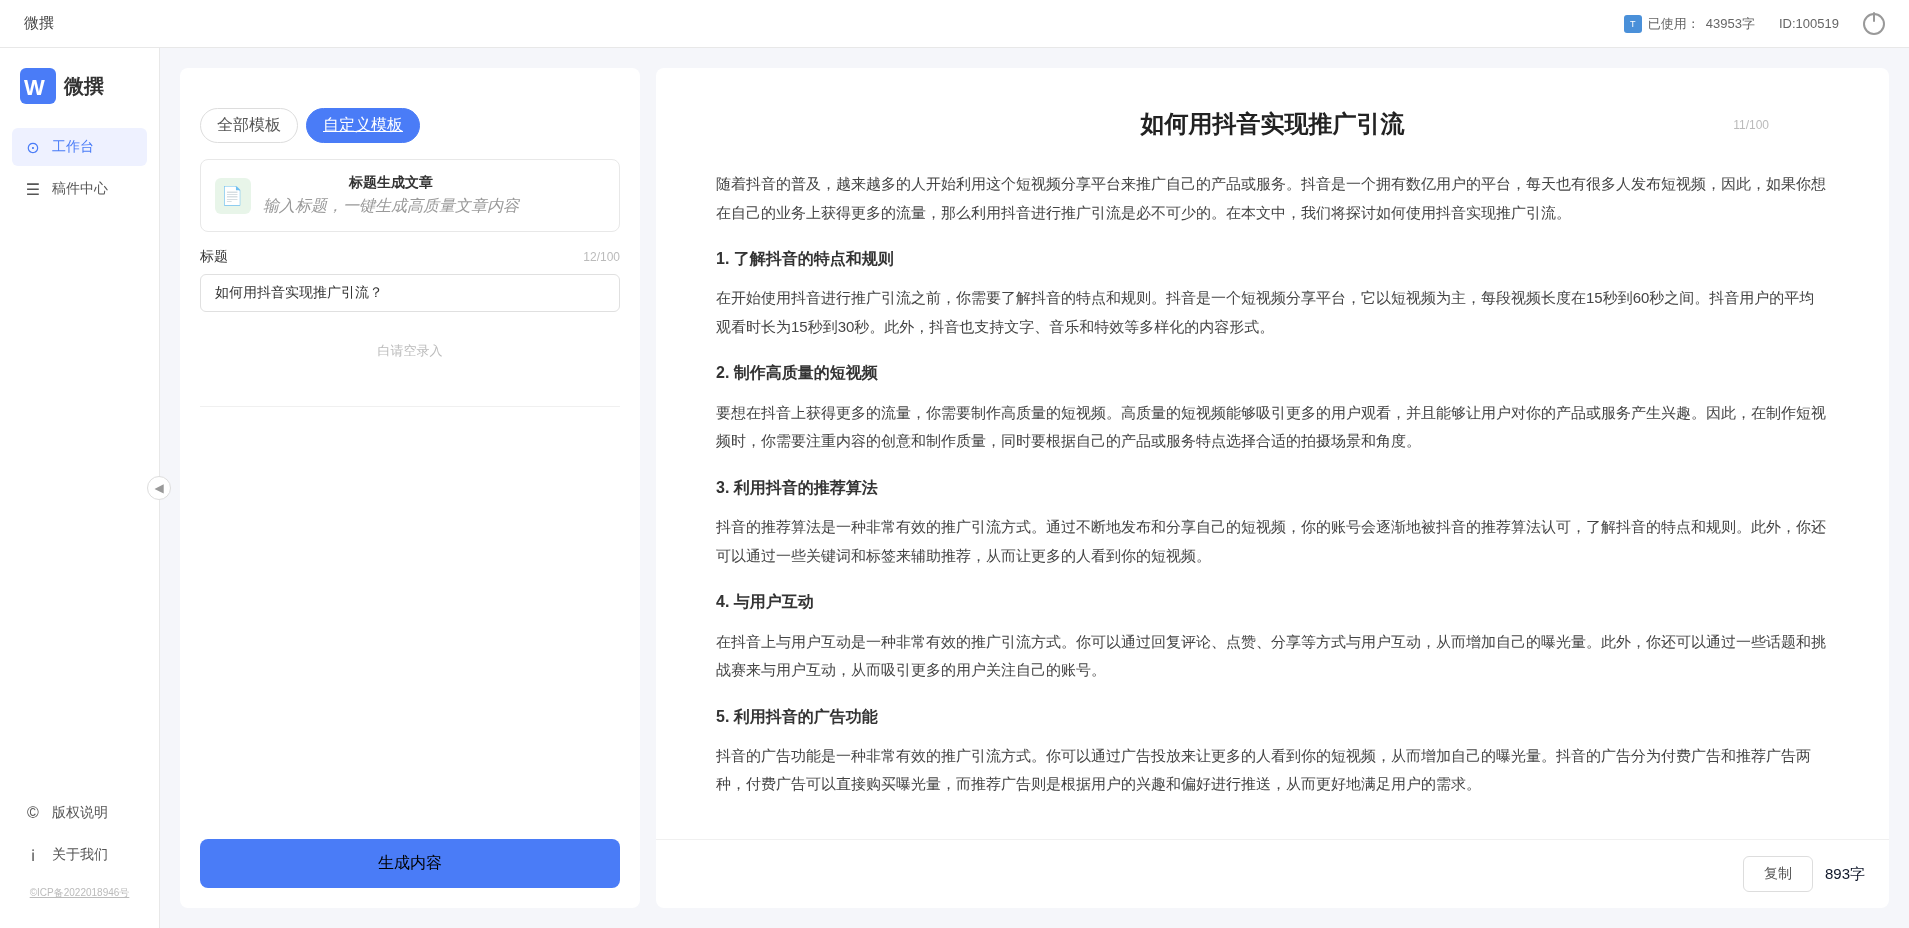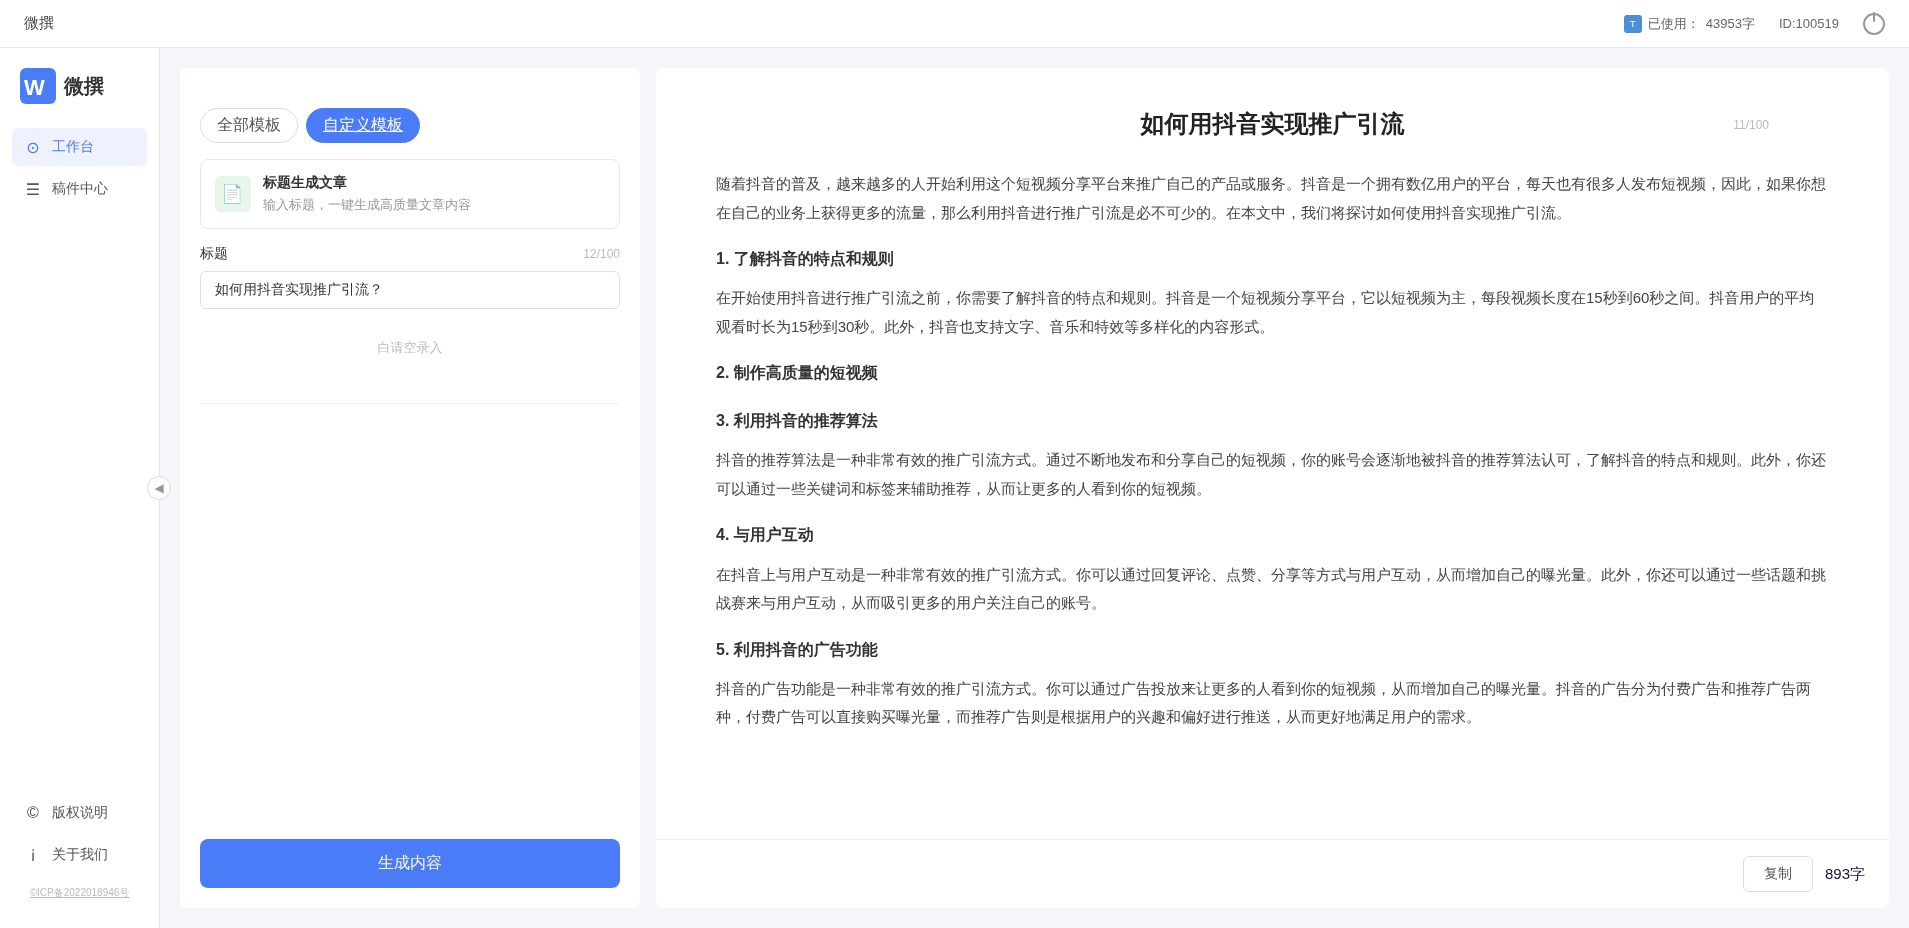--- a/index.html
+++ b/index.html
@@ -232,24 +232,26 @@
       justify-content: center;
       font-size: 18px;
       color: #43a047;
       flex-shrink: 0;
     }
     .template-info .template-title {
       font-size: 14px;
       font-weight: 600;
       color: #333;
       margin-bottom: 4px;
+      text-align: center;
     }
     .template-info .template-desc {
-      font-size: 13px;
+      font-size: 16px;
       color: #999;
+      font-style: italic;
     }
 
     
     .form-label-row {
       display: flex;
       justify-content: space-between;
       align-items: center;
       margin-bottom: 8px;
     }
     .form-label {
@@ -281,21 +283,21 @@
     .divider {
       border: none;
       border-top: 1px solid #f0f0f0;
       margin: 0;
     }
 
     .generate-btn {
       width: 100%;
       padding: 14px;
       background: #4a7cf7;
-      color: #fef9c3;
+      color: #000000;
       border: none;
       border-radius: 8px;
       font-size: 16px;
       cursor: pointer;
       font-weight: 500;
       margin-top: auto;
     }
 
     
     #right-panel {
@@ -463,20 +465,21 @@
           <span class="page-count">11/100</span>
           <h1 class="article-title">如何用抖音实现推广引流</h1>
 
           <div class="article-body">
             <p>随着抖音的普及，越来越多的人开始利用这个短视频分享平台来推广自己的产品或服务。抖音是一个拥有数亿用户的平台，每天也有很多人发布短视频，因此，如果你想在自己的业务上获得更多的流量，那么利用抖音进行推广引流是必不可少的。在本文中，我们将探讨如何使用抖音实现推广引流。</p>
 
             <p class="section-heading">1. 了解抖音的特点和规则</p>
             <p>在开始使用抖音进行推广引流之前，你需要了解抖音的特点和规则。抖音是一个短视频分享平台，它以短视频为主，每段视频长度在15秒到60秒之间。抖音用户的平均观看时长为15秒到30秒。此外，抖音也支持文字、音乐和特效等多样化的内容形式。</p>
 
             <p class="section-heading">2. 制作高质量的短视频</p>
+            <p>要想在抖音上获得更多的流量，你需要制作高质量的短视频。高质量的短视频能够吸引更多的用户观看，并且能够让用户对你的产品或服务产生兴趣。因此，在制作短视频时，你需要注重内容的创意和制作质量，同时要根据自己的产品或服务特点选择合适的拍摄场景和角度。</p>
 
             <p class="section-heading">3. 利用抖音的推荐算法</p>
             <p>抖音的推荐算法是一种非常有效的推广引流方式。通过不断地发布和分享自己的短视频，你的账号会逐渐地被抖音的推荐算法认可，了解抖音的特点和规则。此外，你还可以通过一些关键词和标签来辅助推荐，从而让更多的人看到你的短视频。</p>
 
             <p class="section-heading">4. 与用户互动</p>
             <p>在抖音上与用户互动是一种非常有效的推广引流方式。你可以通过回复评论、点赞、分享等方式与用户互动，从而增加自己的曝光量。此外，你还可以通过一些话题和挑战赛来与用户互动，从而吸引更多的用户关注自己的账号。</p>
 
             <p class="section-heading">5. 利用抖音的广告功能</p>
             <p>抖音的广告功能是一种非常有效的推广引流方式。你可以通过广告投放来让更多的人看到你的短视频，从而增加自己的曝光量。抖音的广告分为付费广告和推荐广告两种，付费广告可以直接购买曝光量，而推荐广告则是根据用户的兴趣和偏好进行推送，从而更好地满足用户的需求。</p>
           </div>

